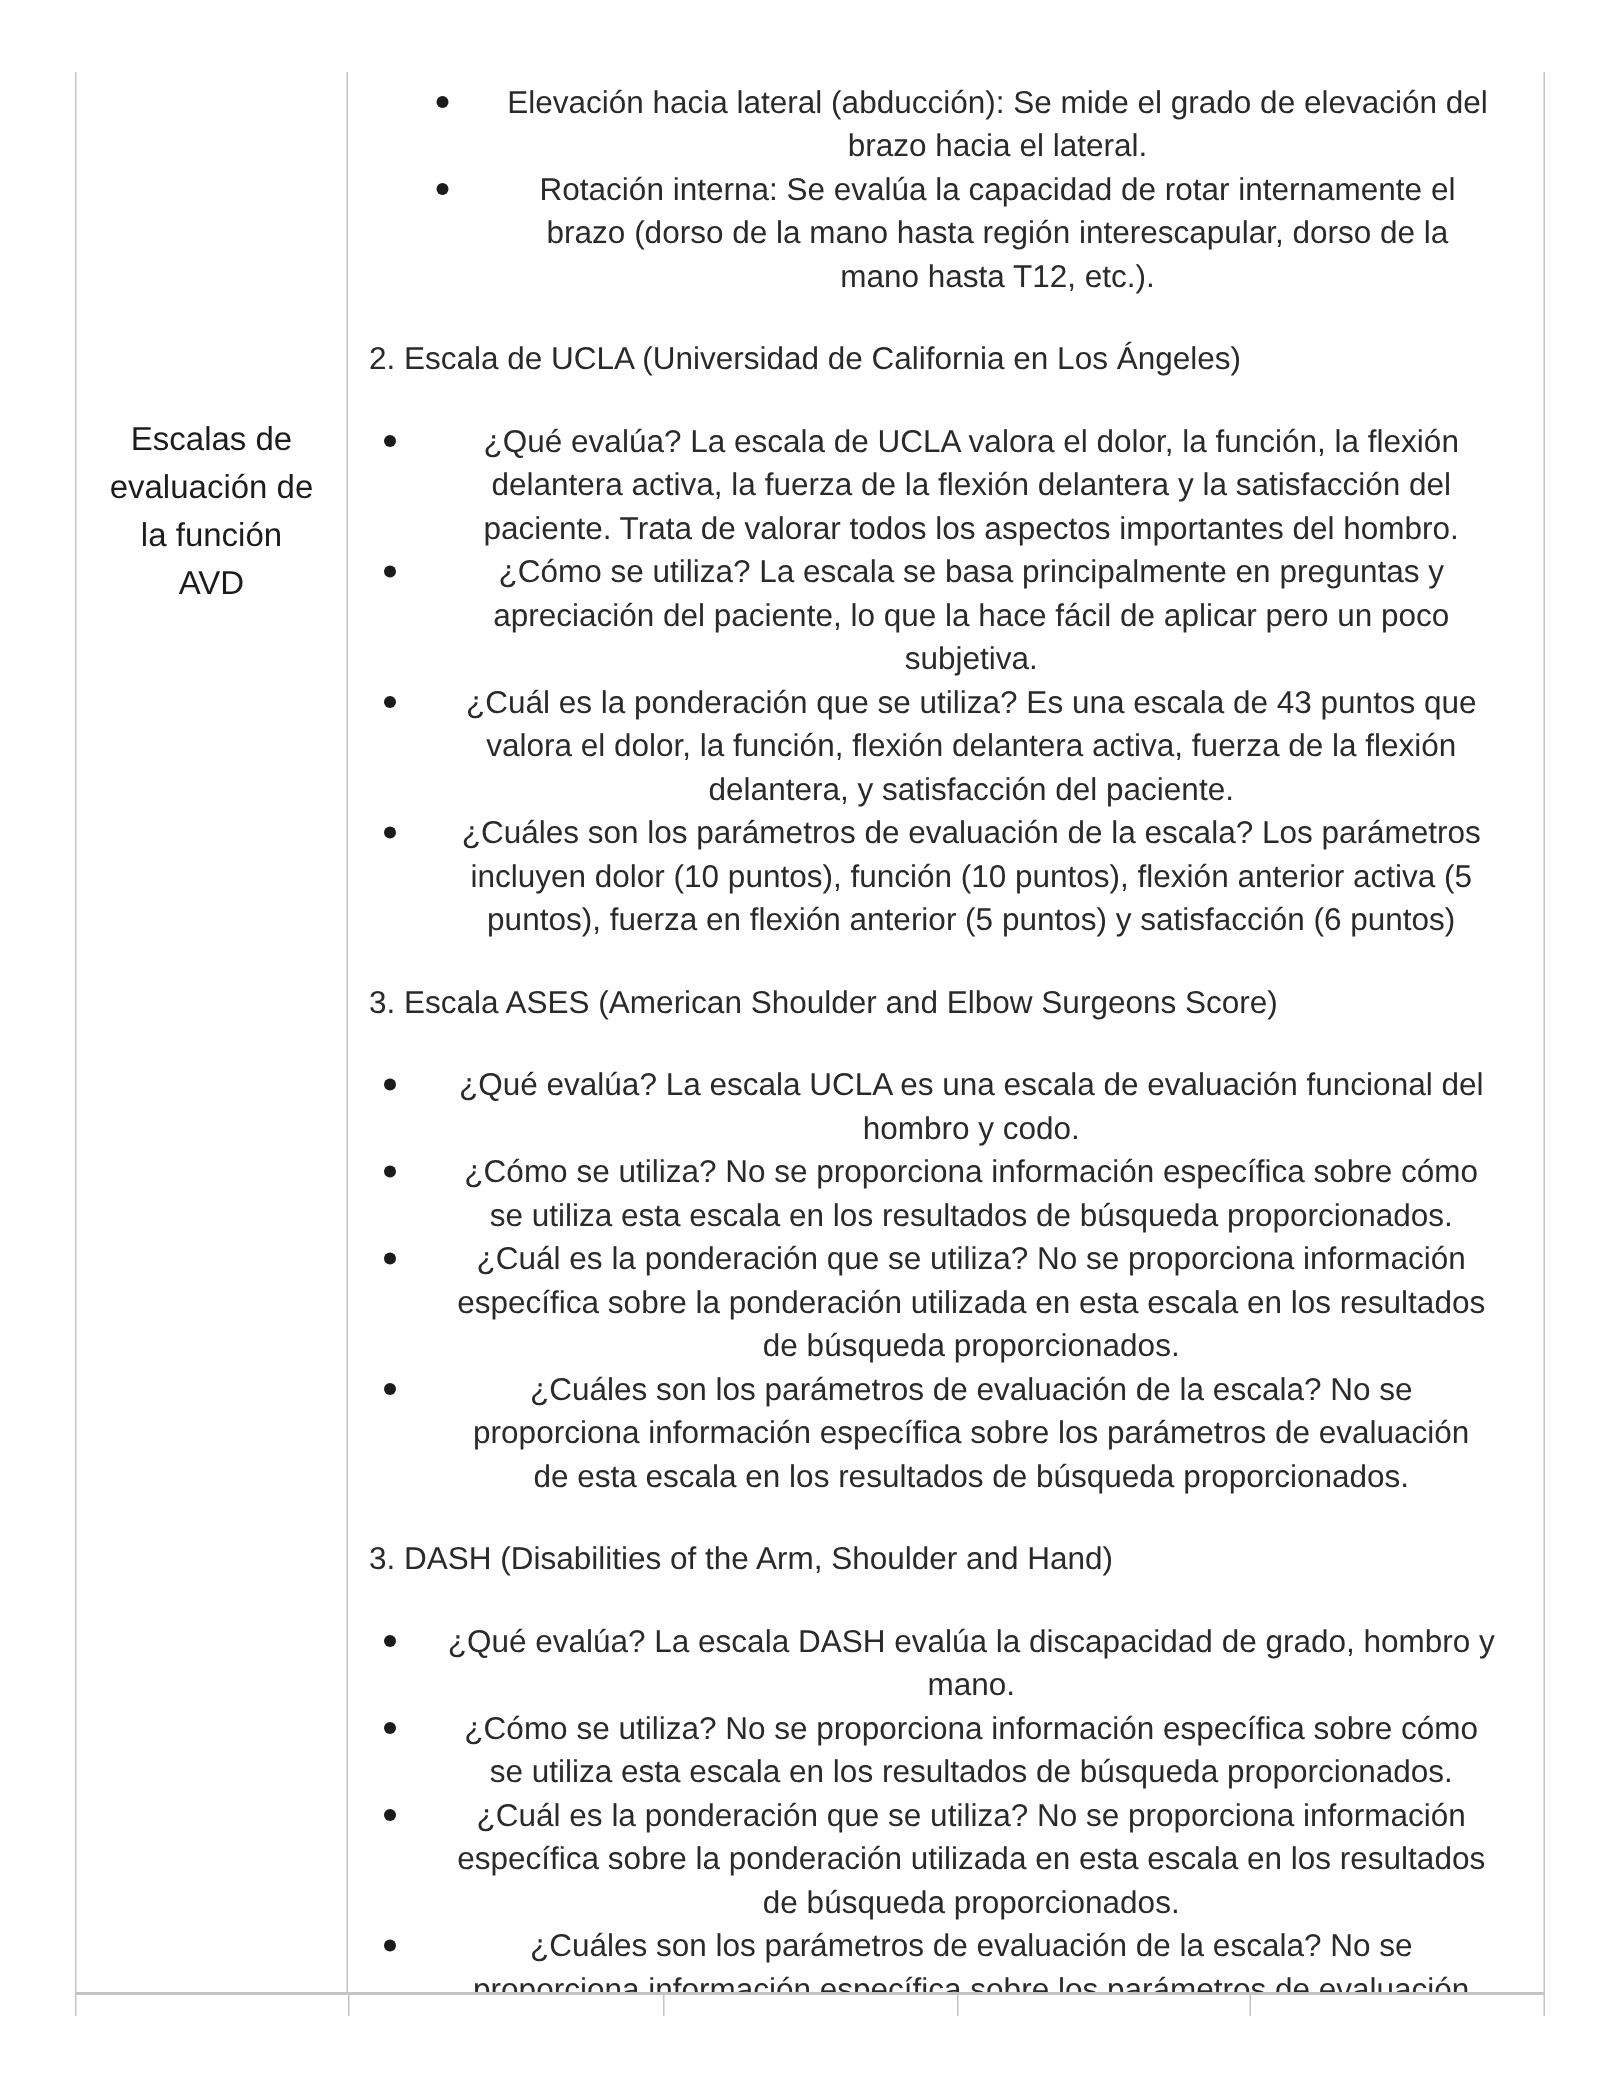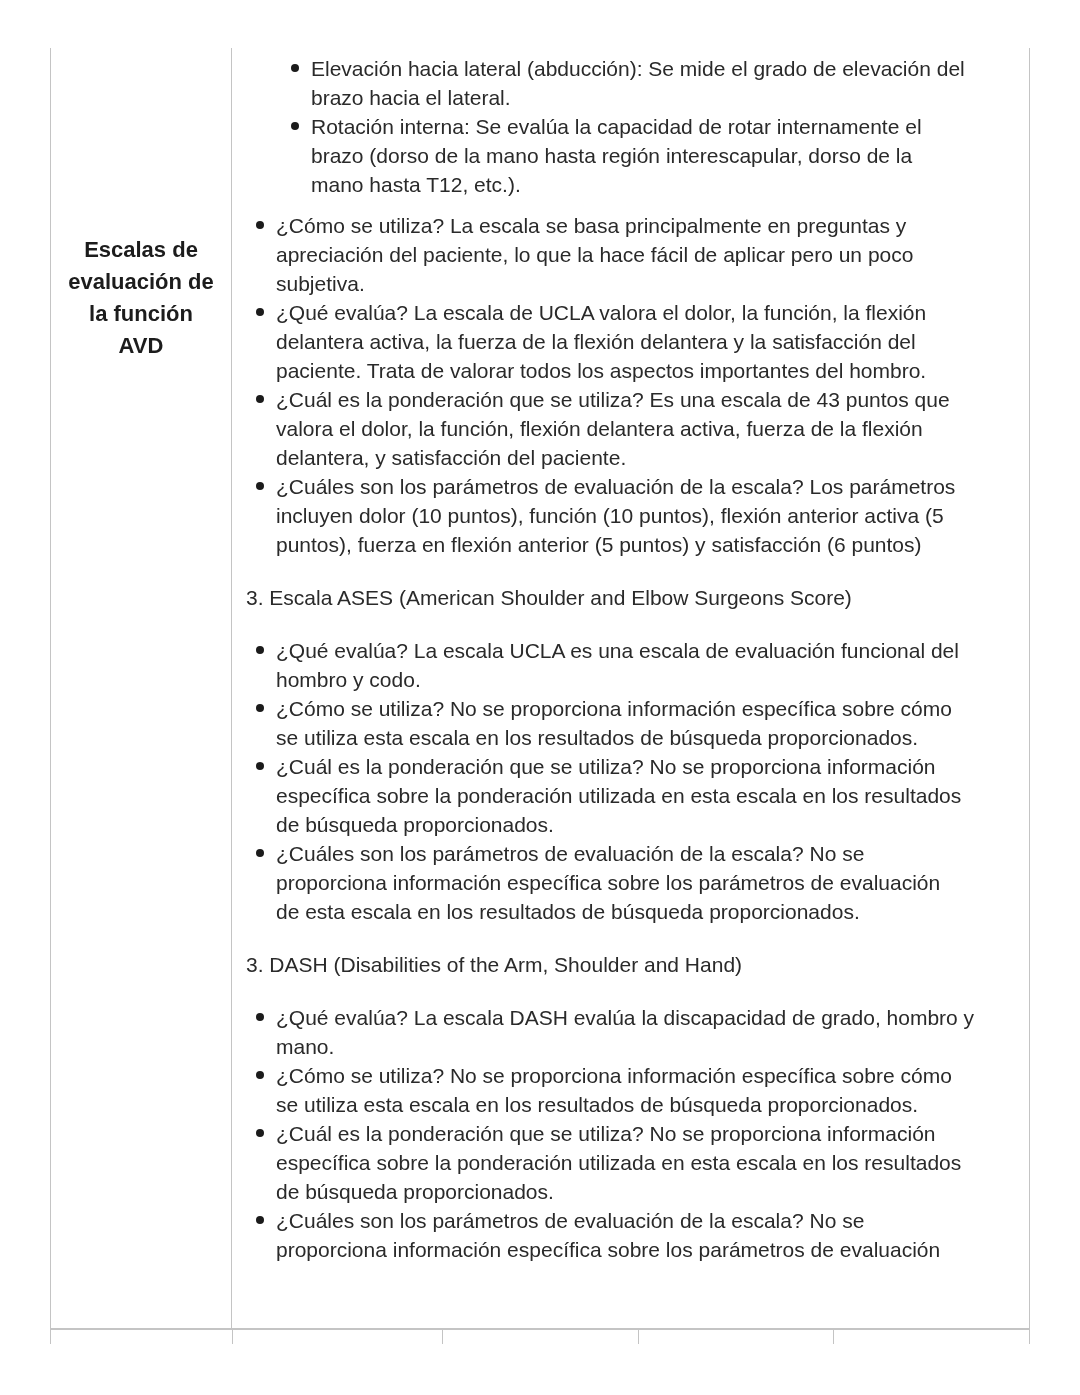--- a/index.html
+++ b/index.html
@@ -18,32 +18,32 @@
     border-bottom:2px solid #c4c4c4;
   }
   .cell-header {
     width:182px; flex:0 0 182px;
     border-left:1.5px solid #c4c4c4;
     border-right:1.5px solid #c4c4c4;
     padding:186px 8px 0 8px;
     text-align:center;
   }
   .row-title {
-    font-weight:bold; font-size:22px; line-height:32px;
-    color:#1c1c1c; white-space:pre-line;
+    font-weight:normal; font-size:22px; line-height:32px;
+    color:#1c1c1c; white-space:pre-line;margin-top:43px;
   }
   .cell-body {
     flex:1 1 auto;
     border-right:1.5px solid #c4c4c4;
     padding:6px 10px 0 14px;
     overflow:hidden;
     font-size:21px; line-height:29px;
   }
   .cell-body p.heading { margin:24px 0; white-space:pre-line; }
-  .cell-body ul { list-style:none; margin:12px 0; padding:0 0 0 30px; }
+  .cell-body ul { list-style:none; margin:26px 0; padding:0 0 0 30px;text-align:center; }
   .cell-body ul.first { margin-top:0; }
   .cell-body ul.nested { padding-left:65px; }
   .cell-body li { position:relative; white-space:pre-line; }
   .cell-body li::before {
     content:""; position:absolute; left:-20px; top:10px;
     width:8px; height:8px; border-radius:50%; background:#1b1b1b;
   }
 
   .row-next { display:flex; height:14px; }
   .row-next .nc { border-left:1.5px solid #c4c4c4; height:14px; }
@@ -69,27 +69,28 @@
       <div class="cell-body">
 
         <ul class="first nested">
           <li>Elevación hacia lateral (abducción): Se mide el grado de elevación del
 brazo hacia el lateral.</li>
           <li>Rotación interna: Se evalúa la capacidad de rotar internamente el
 brazo (dorso de la mano hasta región interescapular, dorso de la
 mano hasta T12, etc.).</li>
         </ul>
 
+        <p class="heading">2. Escala de UCLA (Universidad de California en Los Ángeles)</p>
         <ul>
+          <li>¿Qué evalúa? La escala de UCLA valora el dolor, la función, la flexión
+delantera activa, la fuerza de la flexión delantera y la satisfacción del
+paciente. Trata de valorar todos los aspectos importantes del hombro.</li>
           <li>¿Cómo se utiliza? La escala se basa principalmente en preguntas y
 apreciación del paciente, lo que la hace fácil de aplicar pero un poco
 subjetiva.</li>
-          <li>¿Qué evalúa? La escala de UCLA valora el dolor, la función, la flexión
-delantera activa, la fuerza de la flexión delantera y la satisfacción del
-paciente. Trata de valorar todos los aspectos importantes del hombro.</li>
           <li>¿Cuál es la ponderación que se utiliza? Es una escala de 43 puntos que
 valora el dolor, la función, flexión delantera activa, fuerza de la flexión
 delantera, y satisfacción del paciente.</li>
           <li>¿Cuáles son los parámetros de evaluación de la escala? Los parámetros
 incluyen dolor (10 puntos), función (10 puntos), flexión anterior activa (5
 puntos), fuerza en flexión anterior (5 puntos) y satisfacción (6 puntos)</li>
         </ul>
 
         <p class="heading">3. Escala ASES (American Shoulder and Elbow Surgeons Score)</p>
         <ul>

